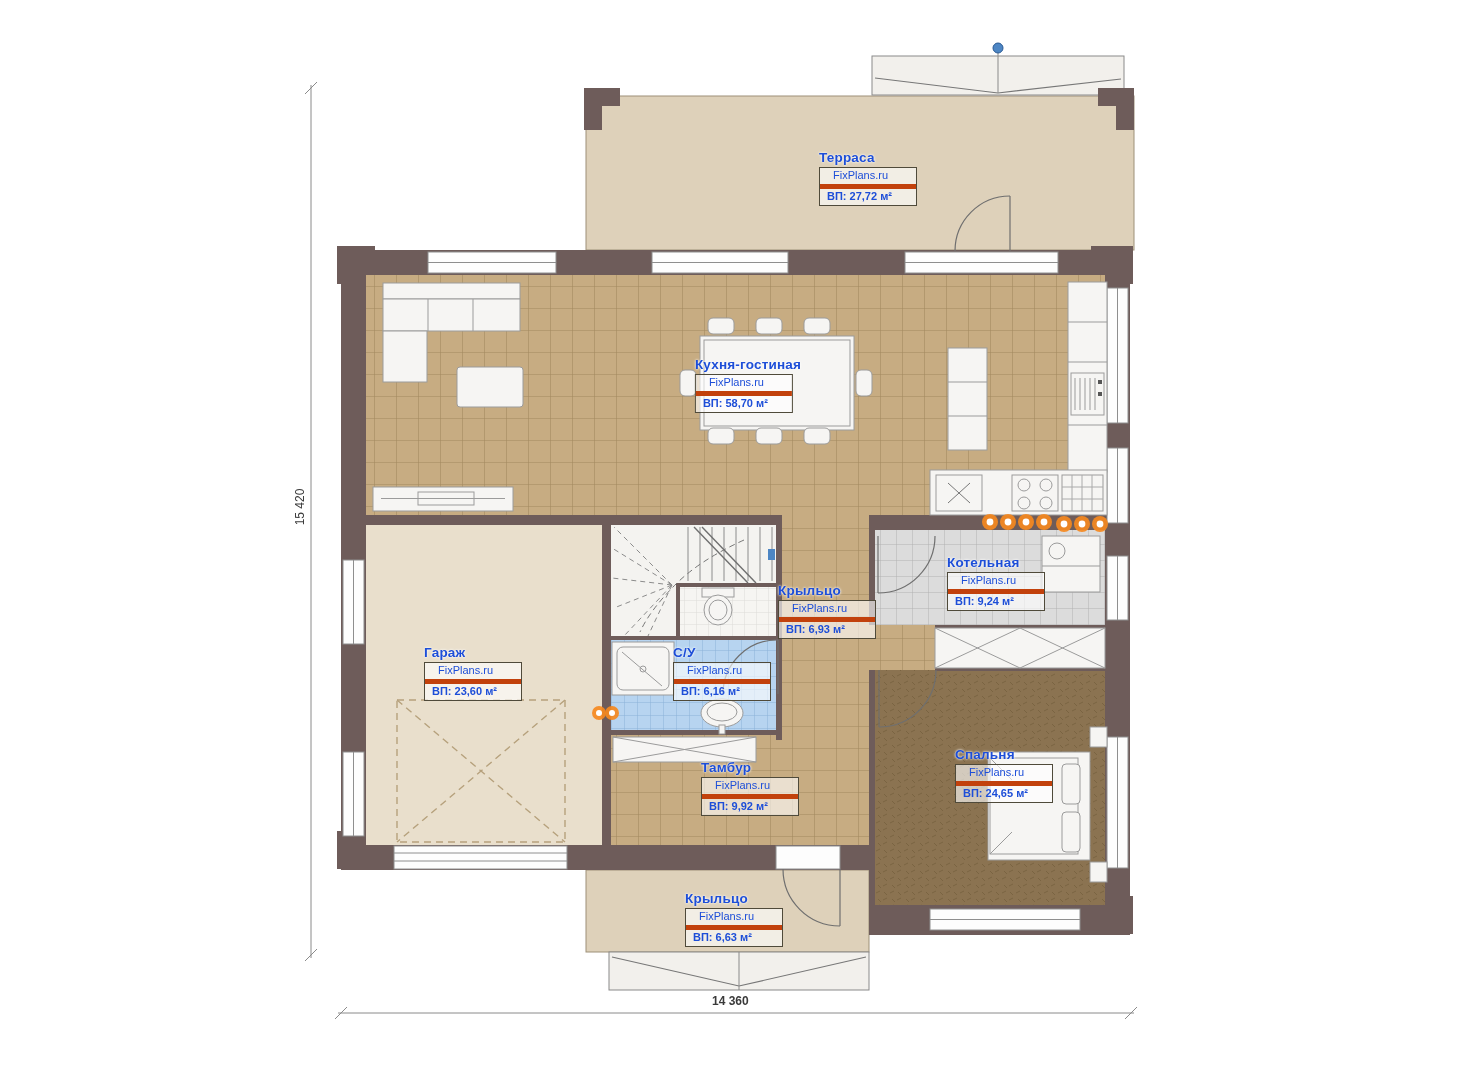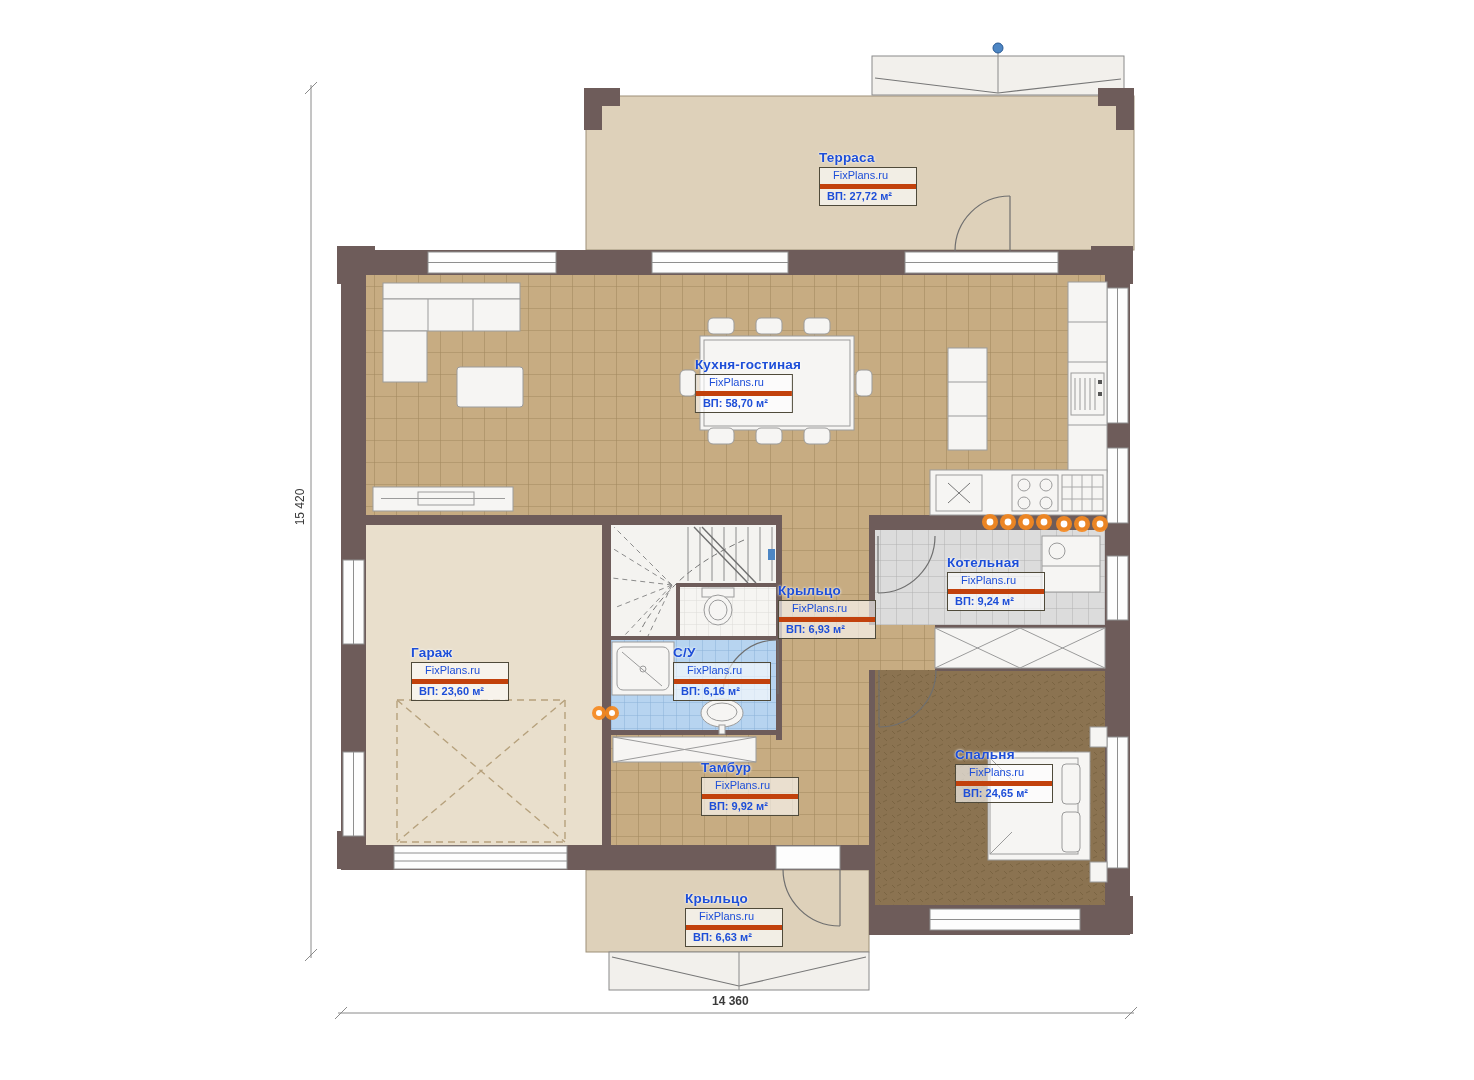--- a/index.html
+++ b/index.html
@@ -11,21 +11,21 @@
                      text-shadow:0 0 3px rgba(255,255,255,.85),0 0 2px rgba(255,255,255,.85);white-space:nowrap;}
   .room-label .rbox{display:inline-block;border:1px solid #4f4a3a;background:rgba(255,255,255,.62);
                     font-size:11px;min-width:96px;line-height:1.25;}
   .room-label .row1{padding:1px 13px;border-bottom:5px solid #c2410c;white-space:nowrap;}
   .room-label .row2{padding:1px 7px;white-space:nowrap;font-weight:bold;}
   .dim-label{position:absolute;font-size:12px;color:#3a3a3a;z-index:5;white-space:nowrap;}
   #dim-left-label{left:282px;top:500px;transform:rotate(-90deg);}
   #dim-bottom-label{left:712px;top:994px;font-weight:bold;}
   #lbl-terrace{left:868px;top:150px}
   #lbl-kitchen{left:748px;top:357px}
-  #lbl-garage{left:460px;top:645px}
+  #lbl-garage{left:473px;top:645px}
   #lbl-boiler{left:996px;top:555px}
   #lbl-corridor{left:827px;top:583px}
   #lbl-bath{left:722px;top:645px}
   #lbl-tambour{left:750px;top:760px}
   #lbl-bedroom{left:1004px;top:747px}
   #lbl-porch{left:734px;top:891px}
 </style>
 </head>
 <body>
 

